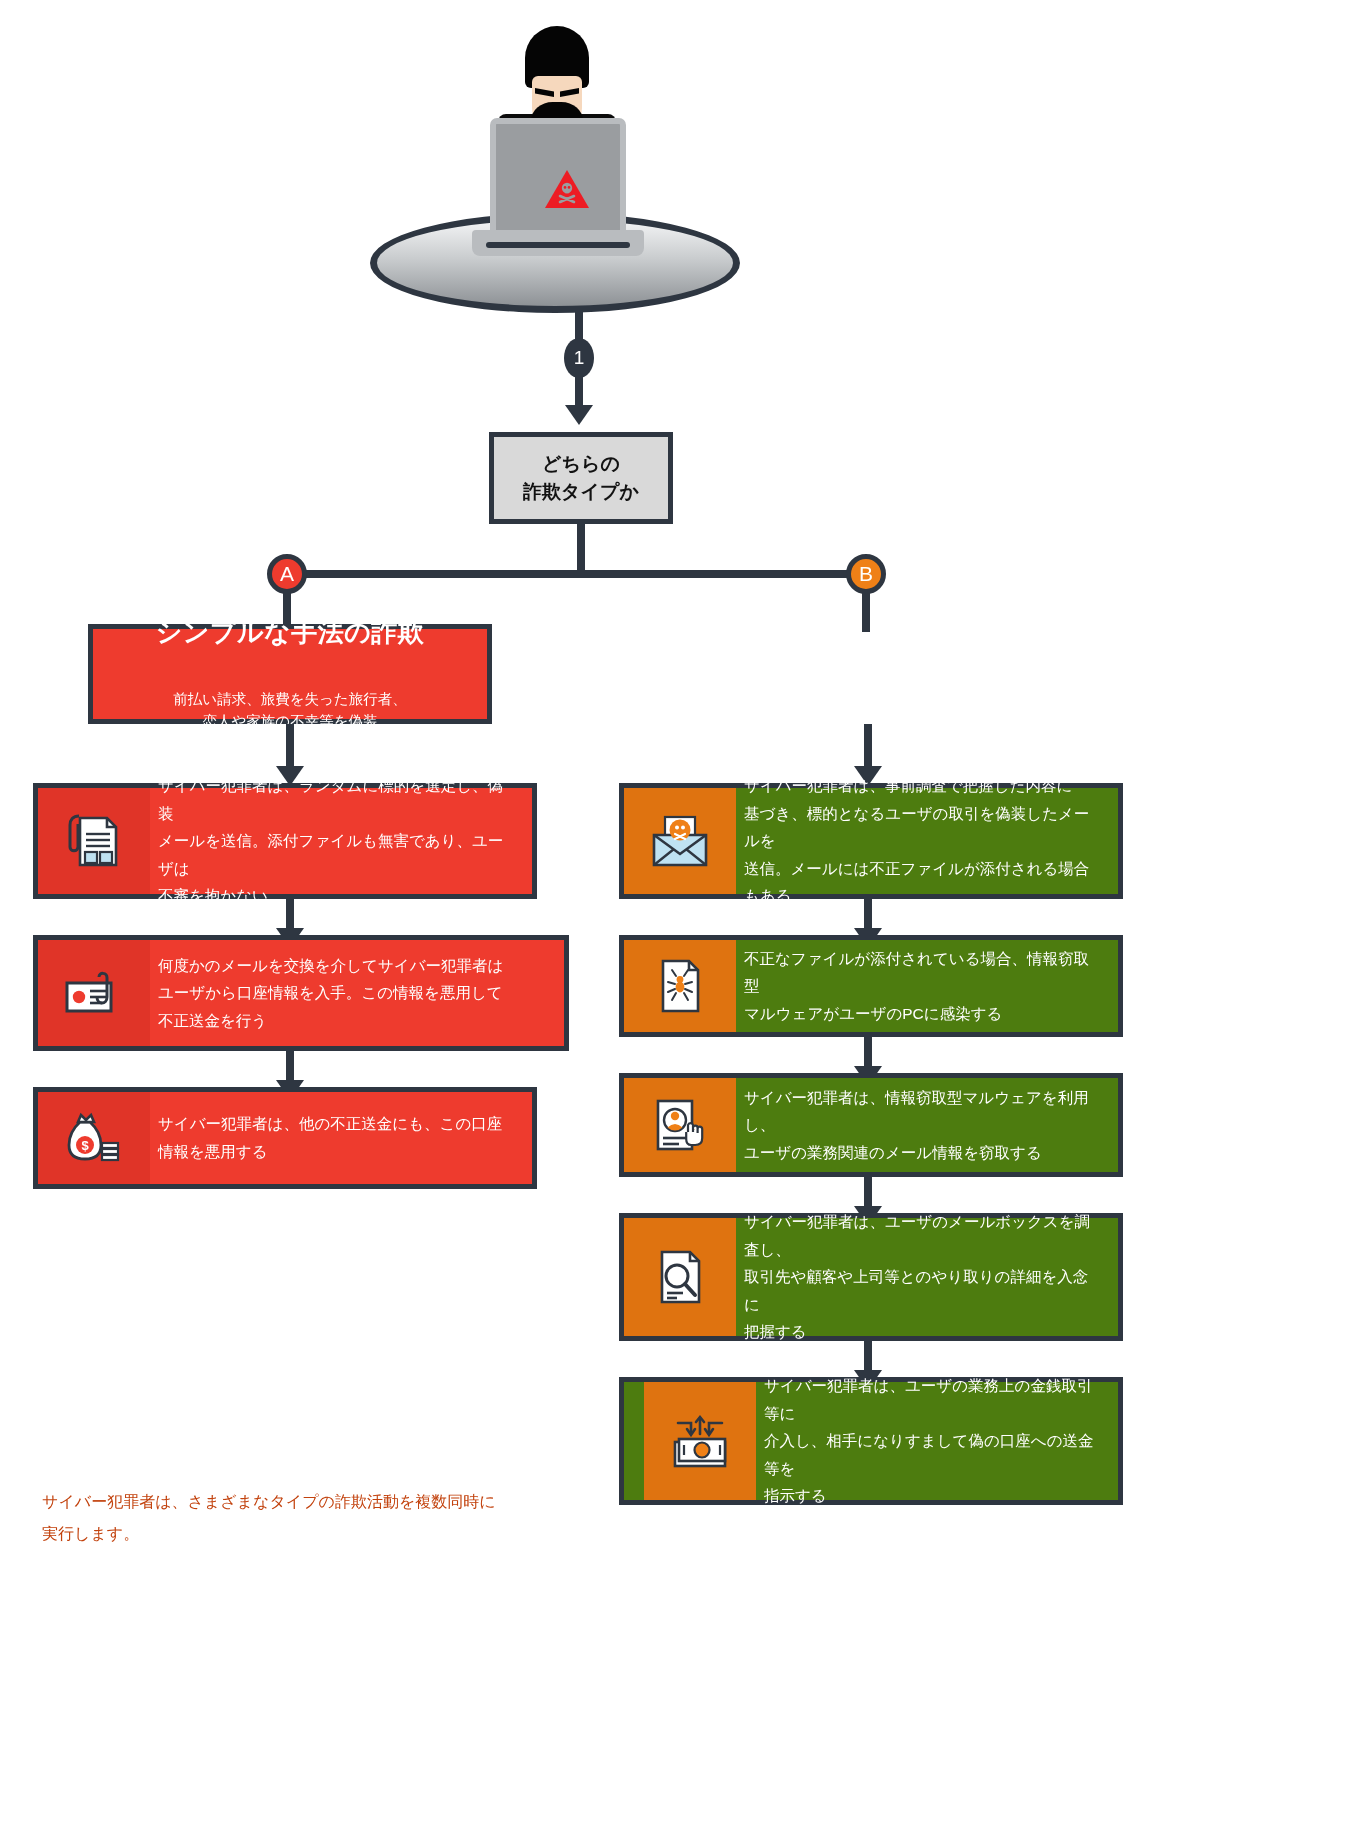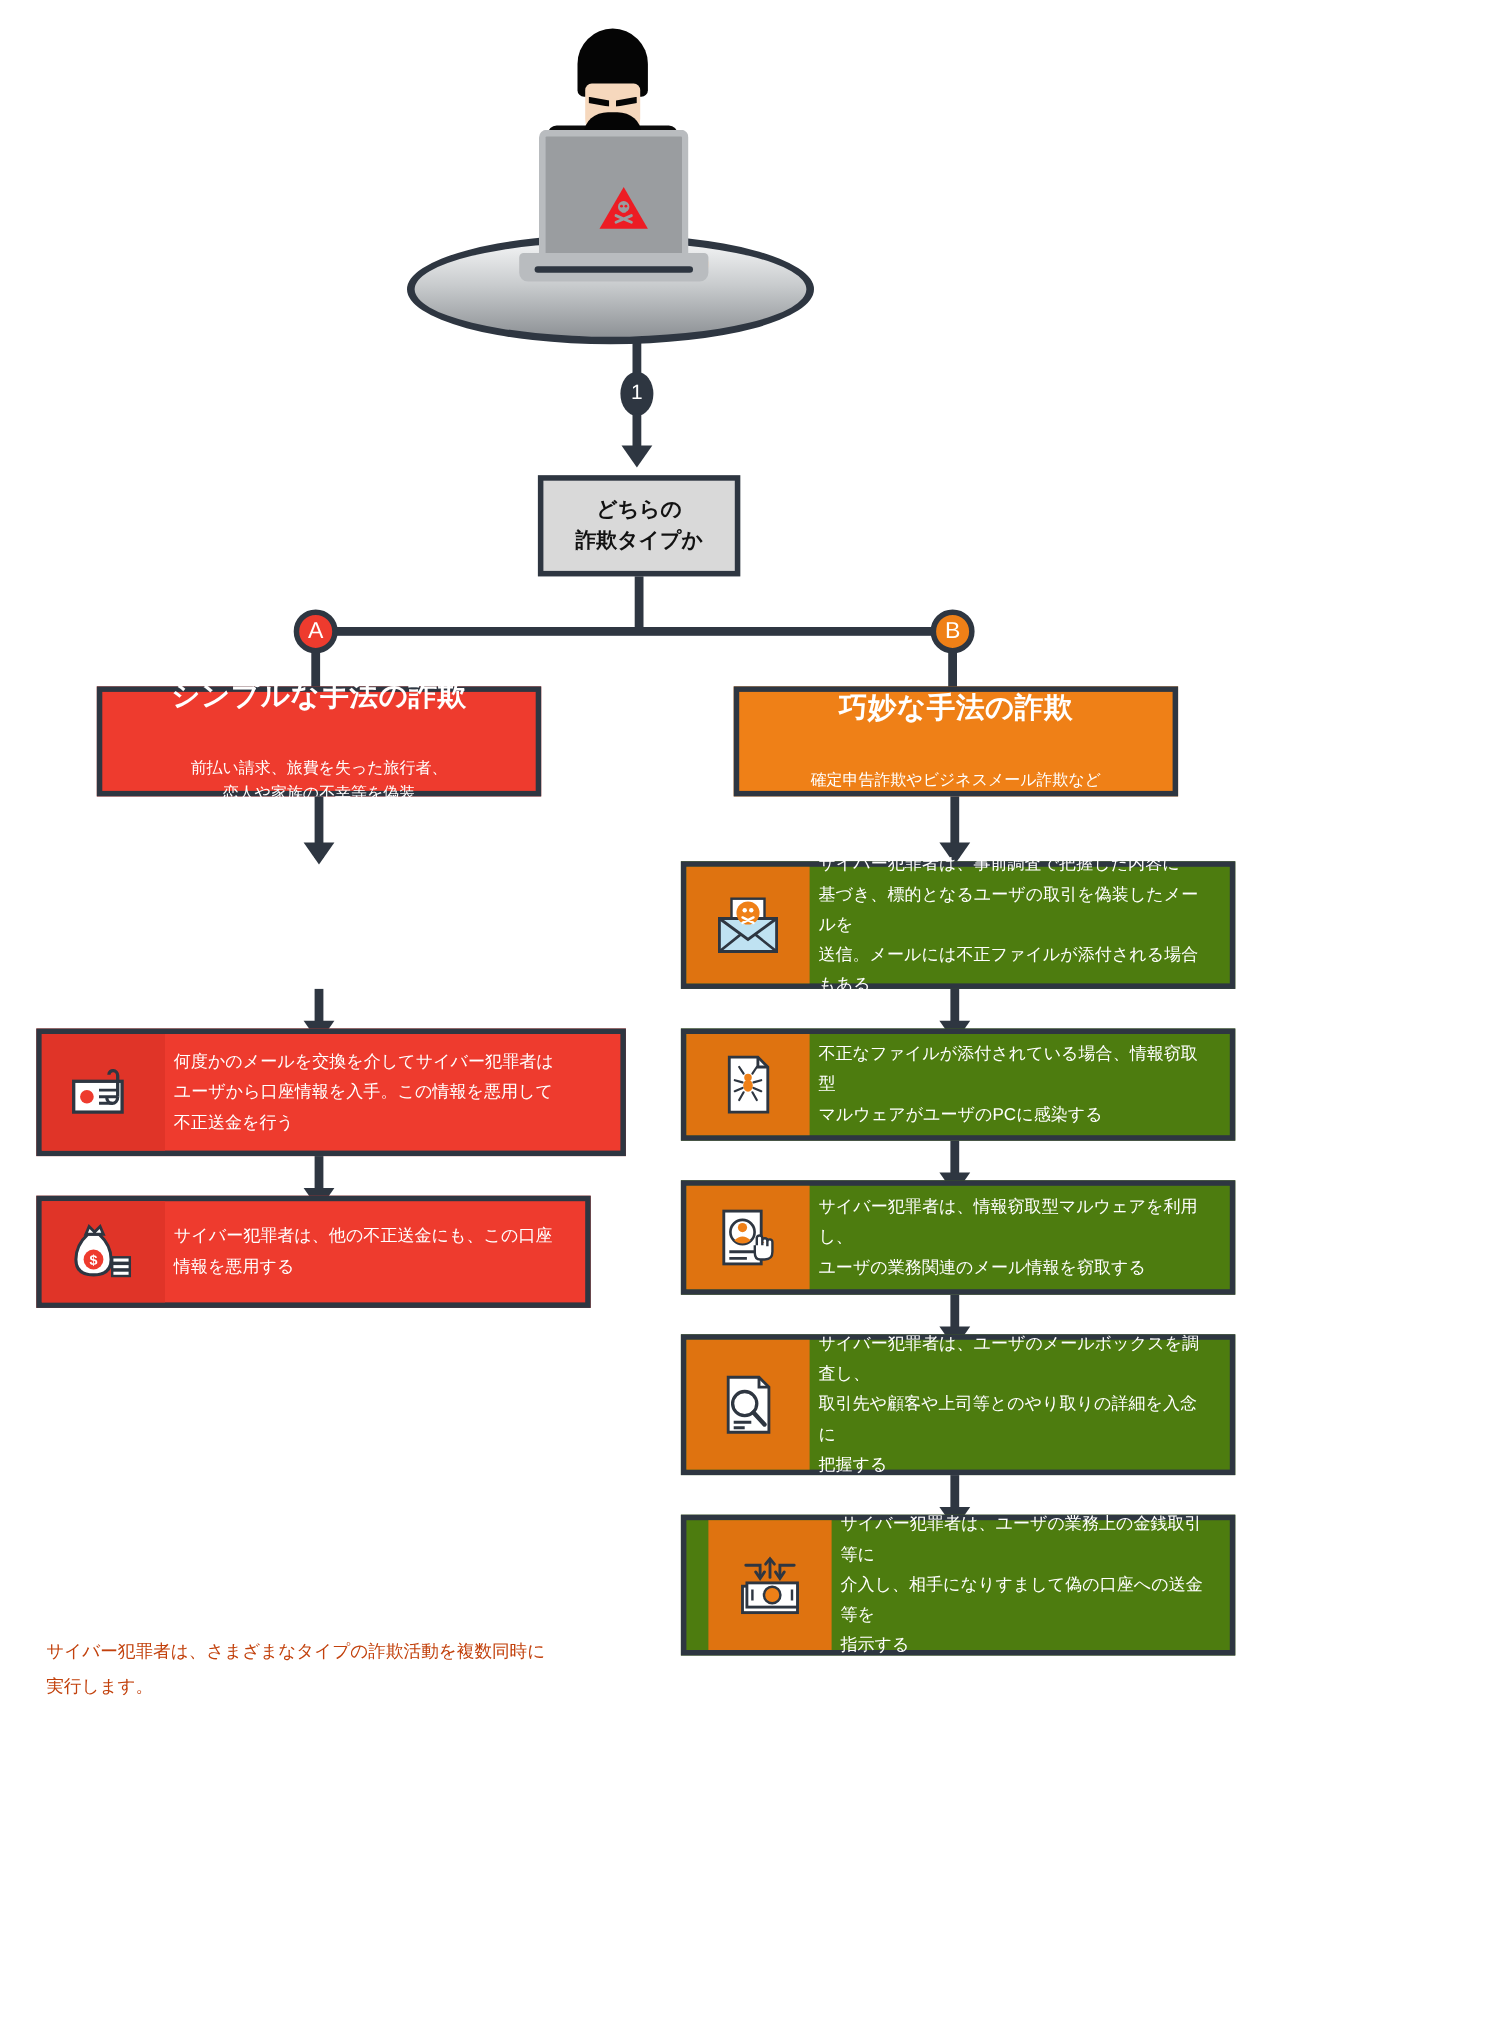--- a/index.html
+++ b/index.html
@@ -178,28 +178,43 @@
 
   <div class="vline" style="left:283px; top:590px; height:42px;"></div>
   <div class="vline" style="left:862px; top:590px; height:42px;"></div>
 
   <div class="banner red" style="left:88px; top:624px; width:404px; height:100px;">
     <div class="t">シンプルな手法の詐欺</div>
     <div class="s" style="white-space:pre-line">前払い請求、旅費を失った旅行者、
 恋人や家族の不幸等を偽装</div>
   </div>
 
-  <div class="banner orange" style="left:667px; top:624px; width:404px; height:100px;">
-    <div class="t">巧妙な手法の詐欺</div>
-    <div class="s" style="white-space:pre-line">確定申告詐欺やビジネスメール詐欺など</div>
-  </div>
 
   <div class="vline" style="left:286px; top:724px; height:56px;"></div>
   <div class="arrow-down" style="left:276px; top:766px;"></div>
 
+  <div class="step red" style="left:33px; top:783px; width:504px; height:116px;">
+    <div class="iconcell">
+      <svg width="56" height="58" viewBox="0 0 56 58">
+        <path d="M14 6 h27 l9 9 v38 h-36 z" fill="#fff" stroke="#2e3641" stroke-width="2.6"></path>
+        <path d="M41 6 v9 h9" fill="none" stroke="#2e3641" stroke-width="2.6"></path>
+        <path d="M13 4 c-6 0 -9 4 -9 9 v22 c0 5 8 5 8 0 v-23" fill="none" stroke="#2e3641" stroke-width="3"></path>
+        <g stroke="#2e3641" stroke-width="2.4">
+          <path d="M20 22 h24"></path>
+            <path d="M20 28 h24"></path>
+            <path d="M20 34 h24"></path>
+        </g>
+        <rect x="19" y="40" width="12" height="11" fill="#bfe2f2" stroke="#2e3641" stroke-width="2.2"></rect>
+        <rect x="34" y="40" width="12" height="11" fill="#bfe2f2" stroke="#2e3641" stroke-width="2.2"></rect>
+      </svg>
+    </div>
+    <div class="txt">サイバー犯罪者は、ランダムに標的を選定し、偽装
+メールを送信。添付ファイルも無害であり、ユーザは
+不審を抱かない</div>
+  </div>
 
   <div class="vline" style="left:286px; top:899px; height:46px;"></div>
   <div class="arrow-down" style="left:276px; top:928px;"></div>
 
   <div class="step red" style="left:33px; top:935px; width:536px; height:116px;">
     <div class="iconcell">
       <svg width="62" height="58" viewBox="0 0 62 58">
         <rect x="4" y="19" width="44" height="28" fill="#fff" stroke="#2e3641" stroke-width="3"></rect>
         <circle cx="16" cy="33" r="6.2" fill="#ee3b2e"></circle>
         <g stroke="#2e3641" stroke-width="2.6">

